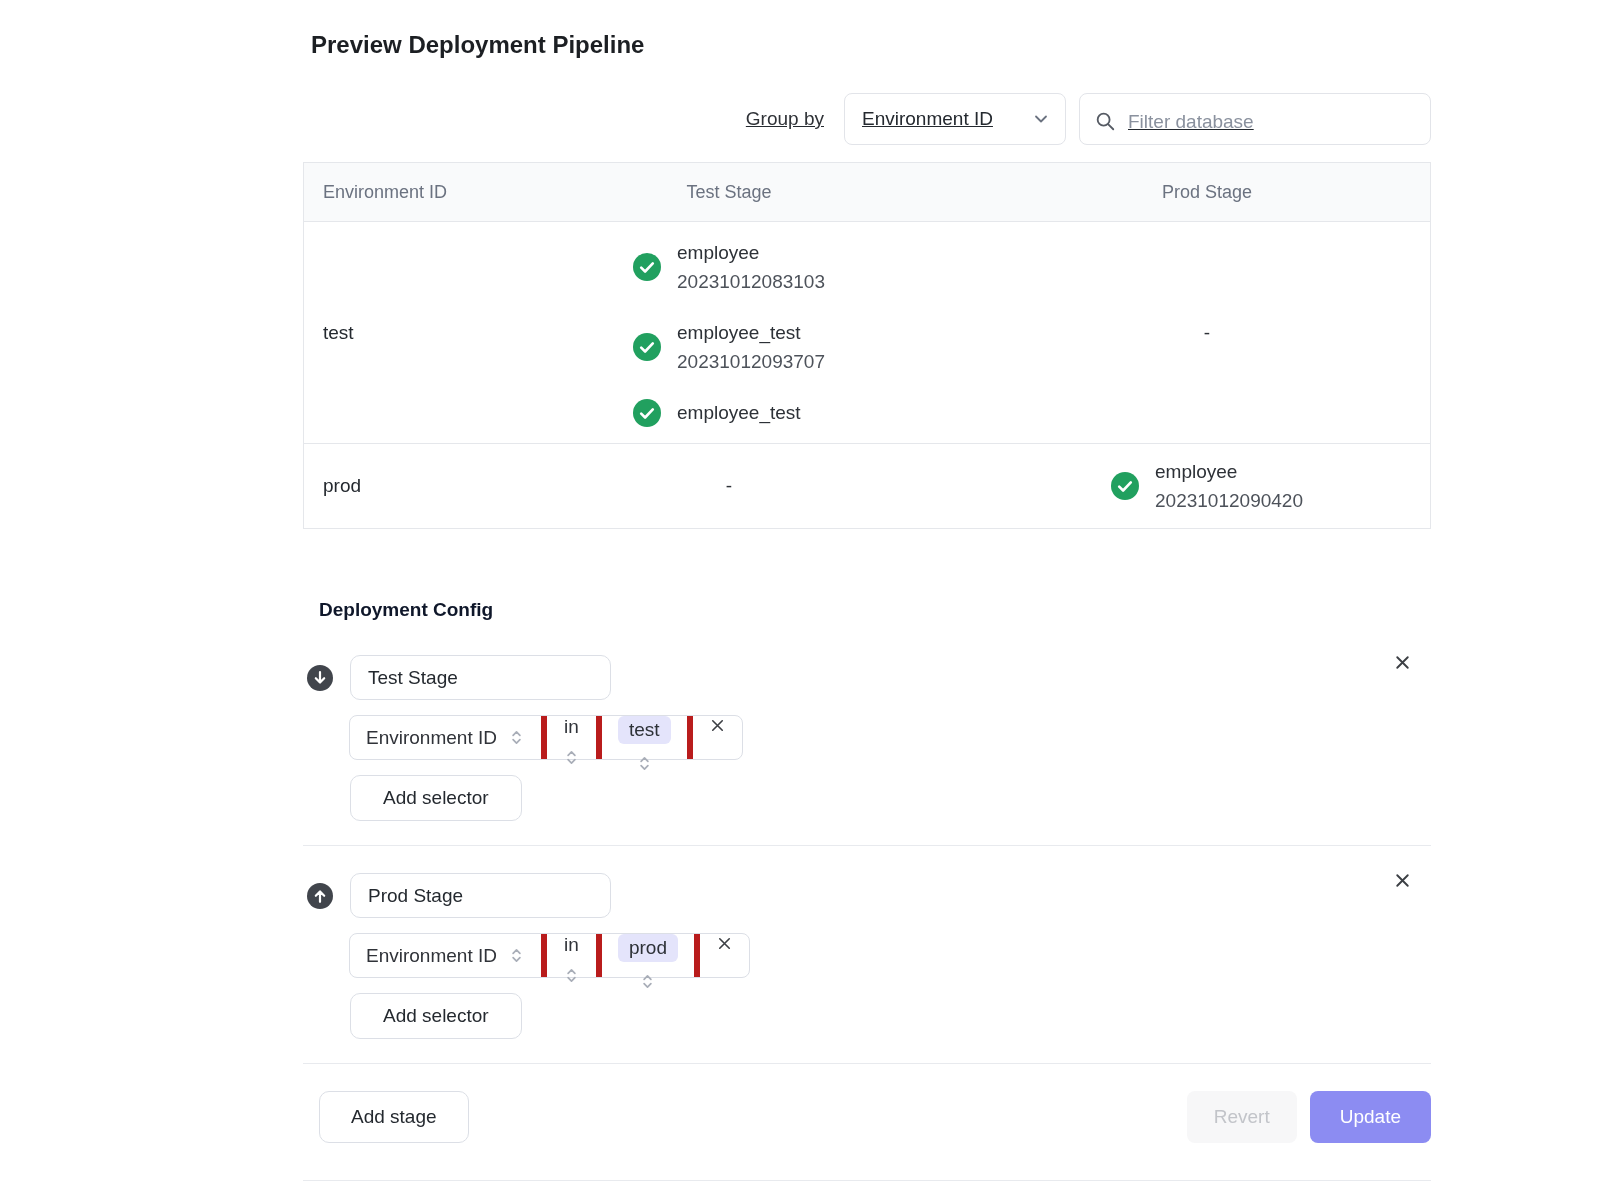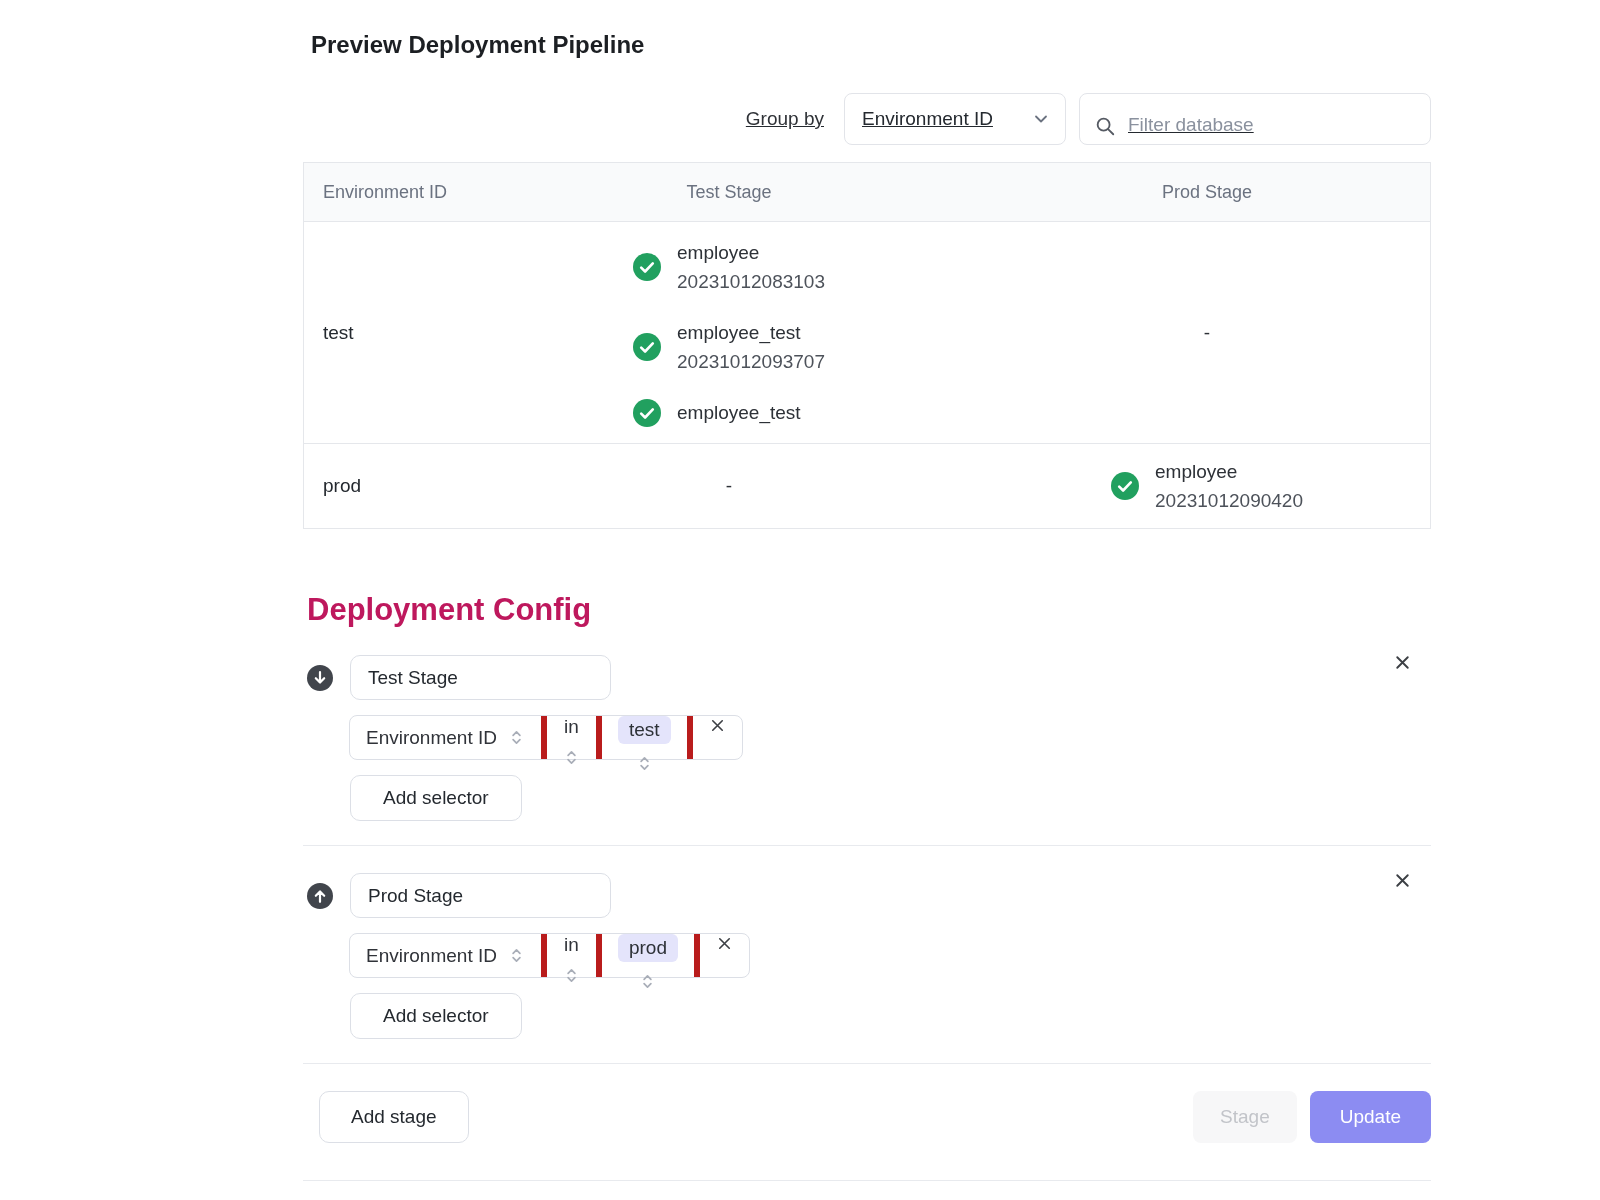--- a/index.html
+++ b/index.html
@@ -15,21 +15,21 @@
   
   .toolbar { margin-top:33px; height:52px; display:flex; justify-content:flex-end; align-items:center; gap:20px;text-decoration:underline; }
   .group-by-label { font-size:19px; color:#2f3237; }
   .select-box {
     width:222px; height:52px; border:1px solid #e2e4e9; border-radius:8px;
     display:flex; align-items:center; justify-content:space-between;
     padding:0 14px 0 17px; font-size:19px; color:#24292f; cursor:pointer; background:#fff;
   }
   .search-box {
     width:352px; height:52px; border:1px solid #e2e4e9; border-radius:8px;
-    display:flex; align-items:flex-end; gap:10px; padding:7px 14px; margin-left:-7px; background:#fff;
+    display:flex; align-items:flex-start; gap:10px; padding:16px 14px; margin-left:-7px; background:#fff;
   }
   .search-box input { border:none; outline:none; flex:1; font-size:19px; color:#24292f; font-family:inherit; background:transparent; }
   .search-box input::placeholder { color:#8a919e; }
 
   
   .pipeline-table { margin-top:17px; border:1px solid #e5e7eb; }
   .t-head, .t-row { display:grid; grid-template-columns:170px 510px 446px; align-items:center; }
   .t-head { height:58px; background:#f9fafb; font-size:18px; color:#6b7280; font-weight:500; }
   .th-env, .cell-env { padding-left:19px; }
   .th-center { text-align:center; }
@@ -39,21 +39,21 @@
   .cell-env { font-size:19px; color:#24292f; }
   .cell-center { display:flex; justify-content:center; align-items:center; font-size:19px; color:#2d3137; }
   .stack { display:flex; flex-direction:column; gap:22px; align-items:flex-start; }
   .dep-item { display:flex; align-items:center; gap:16px; }
   .dep-text { display:flex; flex-direction:column; }
   .dep-name { font-size:19px; line-height:29px; color:#2d3137; }
   .dep-version { font-size:19px; line-height:29px; color:#4d525a; }
   .check { display:inline-flex; }
 
   
-  .config-heading { margin:66px 4px 0; font-size:31px; line-height:30px; font-weight:700; color:#be185d; }
+  .config-heading { margin:66px 16px 0; font-size:19px; line-height:30px; font-weight:700; color:#0f172a; }
   .stage { position:relative; margin-top:30px; }
   .stage.second { margin-top:27px; }
   .stage-head { display:flex; align-items:center; gap:17px; padding-left:4px; height:45px; }
   .stage-dir { display:inline-flex; cursor:pointer; }
   .stage-name-input {
     width:261px; height:45px; border:1px solid #dcdfe6; border-radius:10px;
     font-size:19px; padding:0 17px; color:#24292f; font-family:inherit; outline:none;
   }
   .stage-remove { position:absolute; top:-5px; right:16px; background:none; border:none; padding:2px; cursor:pointer; line-height:0; }
 
@@ -303,20 +303,20 @@
       </div>
     </div>
     <button class="add-selector">Add selector</button>
   </section>
 
   <div class="stage-divider"></div>
 
   <div class="config-footer">
     <button class="add-stage">Add stage</button>
     <div class="footer-right">
-      <button class="revert-btn">Stage</button>
+      <button class="revert-btn">Revert</button>
       <button class="update-btn">Update</button>
     </div>
   </div>
 
   <div class="bottom-divider"></div>
 
 </div>
 
 </body></html>

